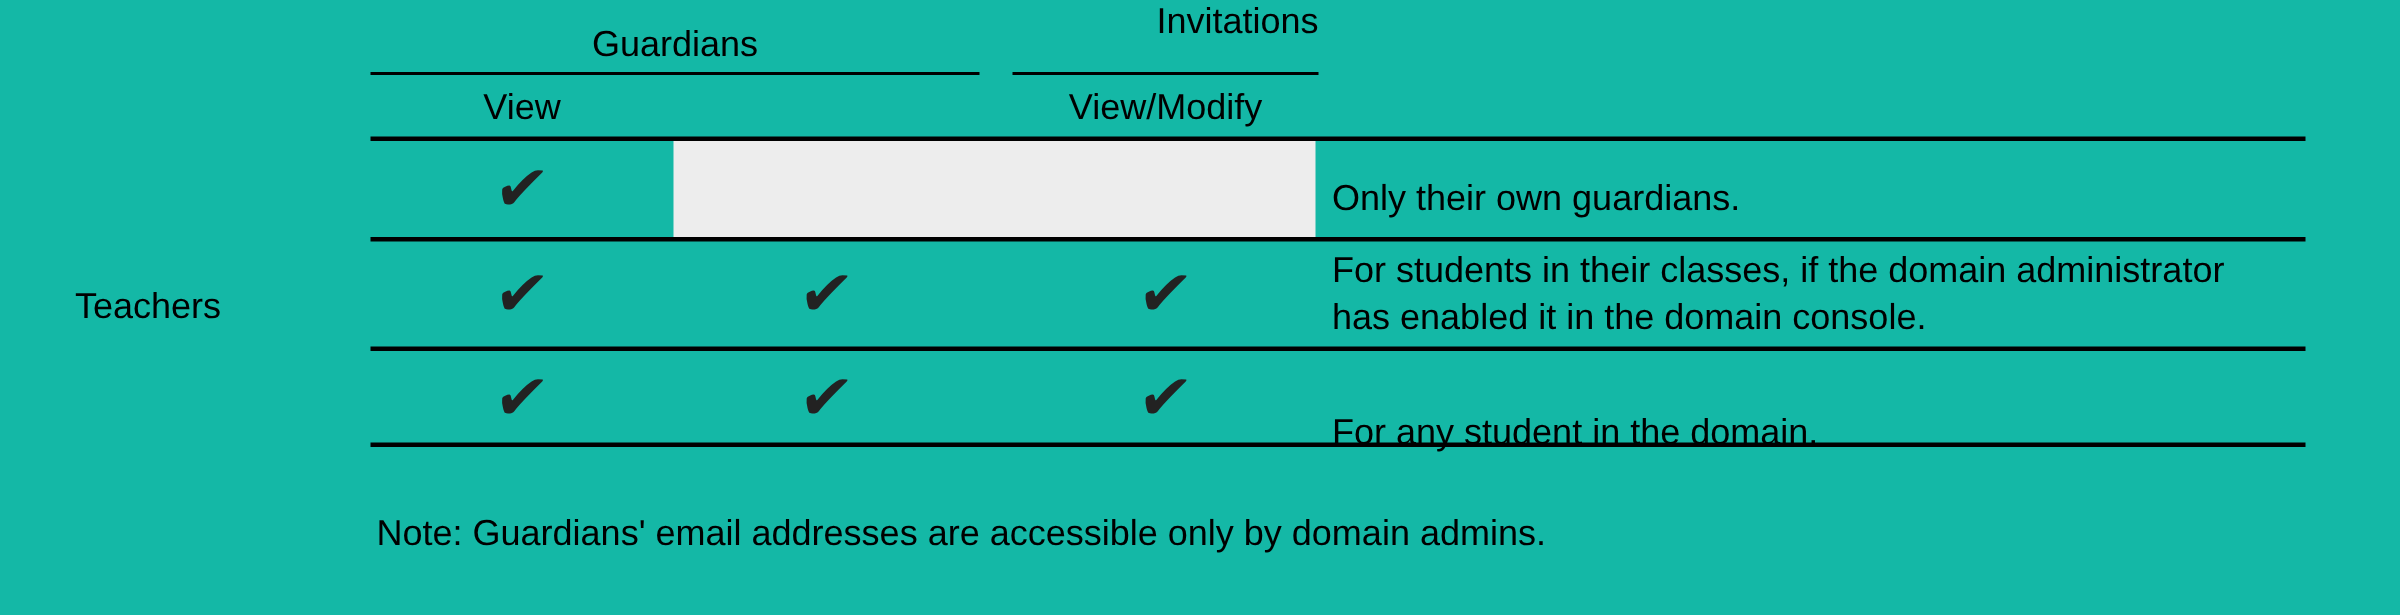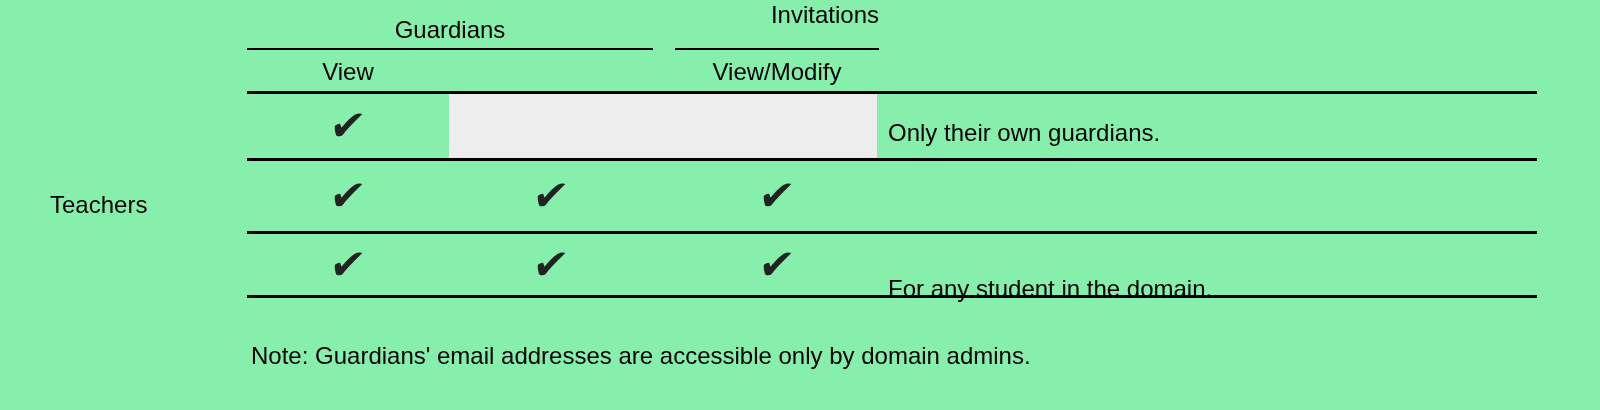--- a/index.html
+++ b/index.html
@@ -11,21 +11,21 @@
     width: 1600px;
     height: 410px;
     font-family: "Liberation Sans", sans-serif;
     color: #000000;
     overflow: hidden;
   }
   .canvas {
     position: relative;
     width: 1600px;
     height: 410px;
-    background: #86efac;
+    background: #14b8a6;
   }
   .abs { position: absolute; }
   .center-text {
     text-align: center;
     font-size: 24px;
     line-height: 30px;
     color: #000000;
   }
   .rule {
     position: absolute;
@@ -119,20 +119,24 @@
   <div class="row-label" style="top:170px; height:70px;">Teachers</div>
   <div class="check-cell col-view" style="top:161px; height:70px;">
     <span class="check">✔</span>
   </div>
   <div class="check-cell col-modify" style="top:161px; height:70px;">
     <span class="check">✔</span>
   </div>
   <div class="check-cell col-invite" style="top:161px; height:70px;">
     <span class="check">✔</span>
   </div>
+  <div class="note-cell" style="top:161px; height:70px;">
+    <div>For students in their classes, if the domain administrator</div>
+    <div>has enabled it in the domain console.</div>
+  </div>
 
   <div class="check-cell col-view" style="top:234px; height:61px;">
     <span class="check">✔</span>
   </div>
   <div class="check-cell col-modify" style="top:234px; height:61px;">
     <span class="check">✔</span>
   </div>
   <div class="check-cell col-invite" style="top:234px; height:61px;">
     <span class="check">✔</span>
   </div>

